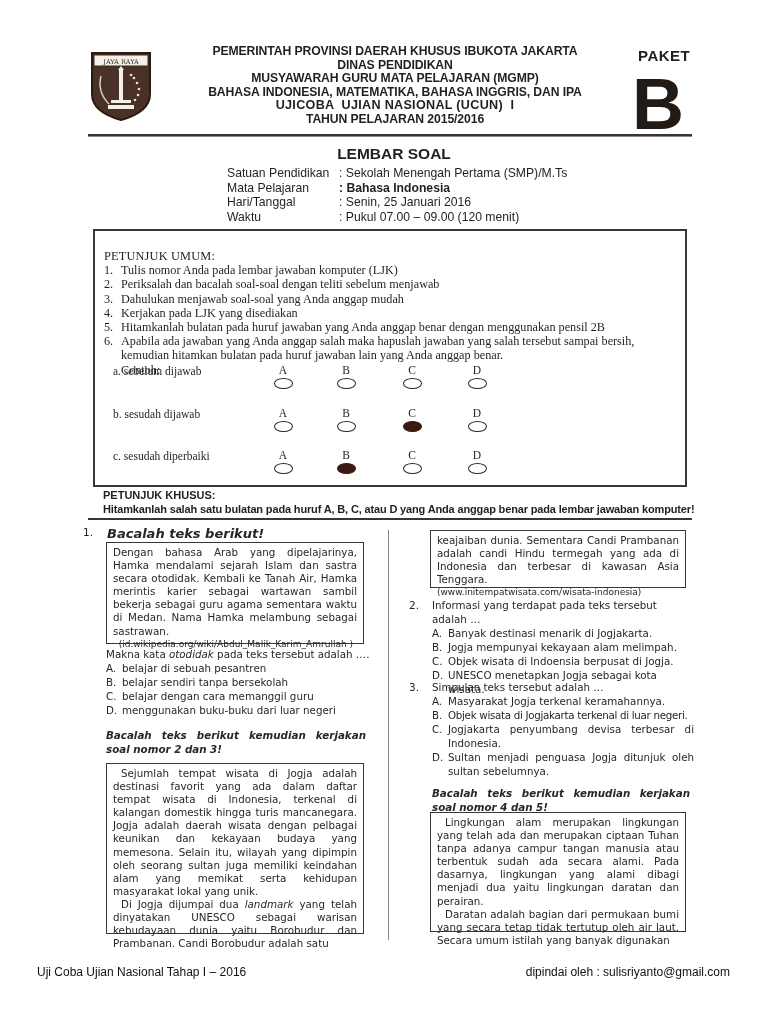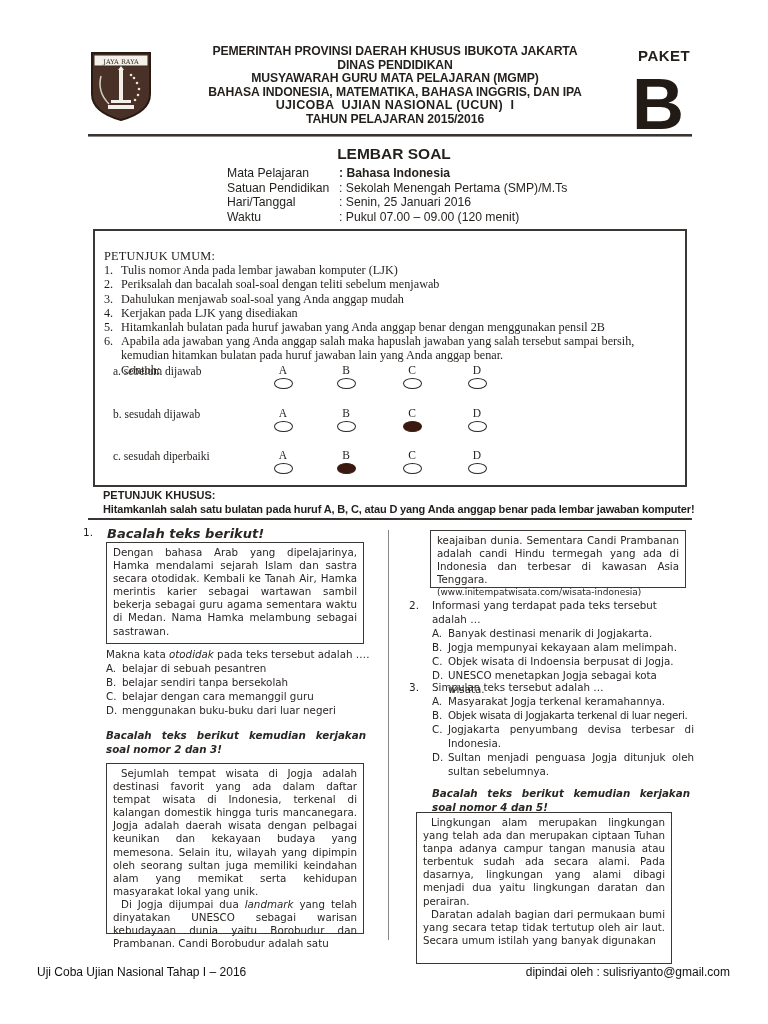--- a/index.html
+++ b/index.html
@@ -95,26 +95,26 @@
 </div>
 
 <div class="paket">PAKET</div>
 <div class="paket-letter" style="top:64px">B</div>
 
 <div class="hr-top"></div>
 
 <div class="ls-title">LEMBAR SOAL</div>
 <div class="meta">
   <div class="row">
+    <span class="k">Satuan Pendidikan</span>
+    <span class="v">: Sekolah Menengah Pertama (SMP)/M.Ts</span>
+  </div>
+  <div class="row">
     <span class="k">Mata Pelajaran</span>
     <span class="v bold">: Bahasa Indonesia</span>
-  </div>
-  <div class="row">
-    <span class="k">Satuan Pendidikan</span>
-    <span class="v">: Sekolah Menengah Pertama (SMP)/M.Ts</span>
   </div>
   <div class="row">
     <span class="k">Hari/Tanggal</span>
     <span class="v">: Senin, 25 Januari 2016</span>
   </div>
   <div class="row">
     <span class="k">Waktu</span>
     <span class="v">: Pukul 07.00 – 09.00 (120 menit)</span>
   </div>
 </div>
@@ -214,20 +214,21 @@
   <div>PETUNJUK KHUSUS:</div>
   <div class="t2">Hitamkanlah salah satu bulatan pada huruf A, B, C, atau D yang Anda anggap benar pada lembar jawaban komputer!</div>
 </div>
 <div class="hr-mid"></div>
 
 <div class="qnum" style="left:83px; top:526px">1.</div>
 <div class="s bi" style="position:absolute; left:107px; top:526px; font-size:13px">Bacalah teks berikut!</div>
 
 <div class="box" style="left:106px; top:542px; width:258px; height:102px">
   <p>Dengan bahasa Arab yang dipelajarinya, Hamka mendalami sejarah Islam dan sastra secara otodidak. Kembali ke Tanah Air, Hamka merintis karier sebagai wartawan sambil bekerja sebagai guru agama sementara waktu di Medan. Nama Hamka melambung sebagai sastrawan.</p>
+  <div class="src">(id.wikipedia.org/wiki/Abdul_Malik_Karim_Amrullah )</div>
 </div>
 
 <div class="opts" style="left:106px; top:647px; width:270px">
   <div class="stem"><span>Makna kata </span><i>otodidak</i><span> pada teks tersebut adalah ….</span></div>
   <div class="o">
       <span class="ol">A.</span>
       <span>belajar di sebuah pesantren</span>
     </div>
   <div class="o">
       <span class="ol">B.</span>
@@ -294,19 +295,19 @@
       <span style="text-align:justify">Jogjakarta penyumbang devisa terbesar di Indonesia.</span>
     </div>
   <div class="o">
       <span class="ol">D.</span>
       <span style="text-align:justify">Sultan menjadi penguasa Jogja ditunjuk oleh sultan sebelumnya.</span>
     </div>
 </div>
 
 <div class="instr" style="left:432px; top:786px; width:258px">Bacalah teks berikut kemudian kerjakan soal nomor 4 dan 5!</div>
 
-<div class="box" style="left:416px; top:812px; width:256px; height:152px">
+<div class="box" style="left:430px; top:812px; width:256px; height:120px">
   <p class="ind">Lingkungan alam merupakan lingkungan yang telah ada dan merupakan ciptaan Tuhan tanpa adanya campur tangan manusia atau terbentuk sudah ada secara alami. Pada dasarnya, lingkungan yang alami  dibagi menjadi dua yaitu lingkungan daratan dan perairan.</p>
   <p class="ind">Daratan adalah bagian dari permukaan bumi yang secara tetap tidak tertutup oleh air laut. Secara umum istilah yang banyak digunakan</p>
 </div>
 
 <div class="footer left">Uji Coba Ujian Nasional Tahap I – 2016</div>
 <div class="footer right">dipindai oleh : sulisriyanto@gmail.com</div>
 
 </body></html>

